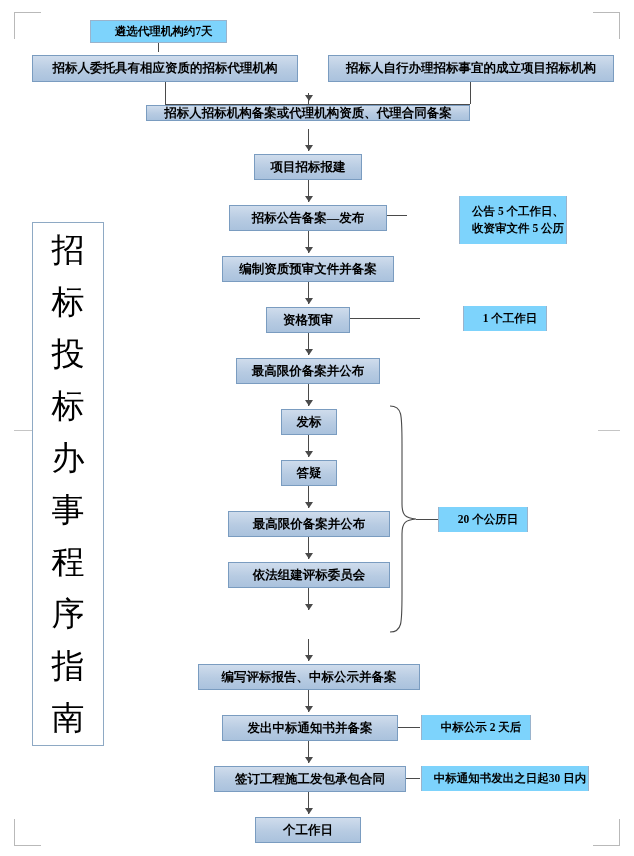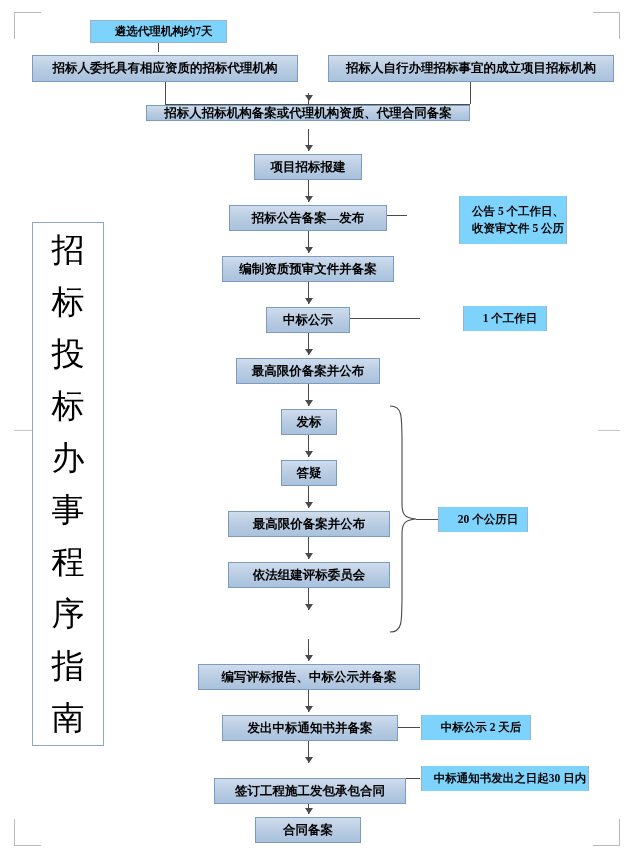--- a/index.html
+++ b/index.html
@@ -225,34 +225,34 @@
   <div class="box" style="left:328px; top:55px;  width:286px; height:27px;">招标人自行办理招标事宜的成立项目招标机构</div>
 
   <div class="box" style="left:146px; top:105px; width:324px; height:16px;">招标人招标机构备案或代理机构资质、代理合同备案</div>
 
   <div class="box" style="left:254px; top:154px; width:108px; height:26px;">项目招标报建</div>
 
   <div class="box" style="left:229px; top:205px; width:158px; height:26px;">招标公告备案—发布</div>
 
   <div class="box" style="left:222px; top:256px; width:172px; height:26px;">编制资质预审文件并备案</div>
 
-  <div class="box" style="left:266px; top:307px; width:84px;  height:26px;">中标公示</div>
+  <div class="box" style="left:266px; top:307px; width:84px;  height:26px;">资格预审</div>
 
   <div class="box" style="left:236px; top:358px; width:144px; height:26px;">最高限价备案并公布</div>
 
   <div class="box" style="left:281px; top:409px; width:56px;  height:26px;">发标</div>
 
   <div class="box" style="left:281px; top:460px; width:56px;  height:26px;">答疑</div>
 
   <div class="box" style="left:228px; top:511px; width:162px; height:26px;">最高限价备案并公布</div>
 
   <div class="box" style="left:228px; top:562px; width:162px; height:26px;">依法组建评标委员会</div>
 
 
   <div class="box" style="left:198px; top:664px; width:222px; height:26px;">编写评标报告、中标公示并备案</div>
 
   <div class="box" style="left:222px; top:715px; width:176px; height:26px;">发出中标通知书并备案</div>
 
-  <div class="box" style="left:214px; top:766px; width:192px; height:26px;margin-top:12px;">签订工程施工发包承包合同</div>
-
-  <div class="box" style="left:255px; top:817px; width:106px; height:26px;">合同备案</div>
+  <div class="box" style="left:214px; top:766px; width:192px; height:26px;">签订工程施工发包承包合同</div>
+
+  <div class="box" style="left:255px; top:817px; width:106px; height:26px;">个工作日</div>
 
 </div>
 
 </body></html>

